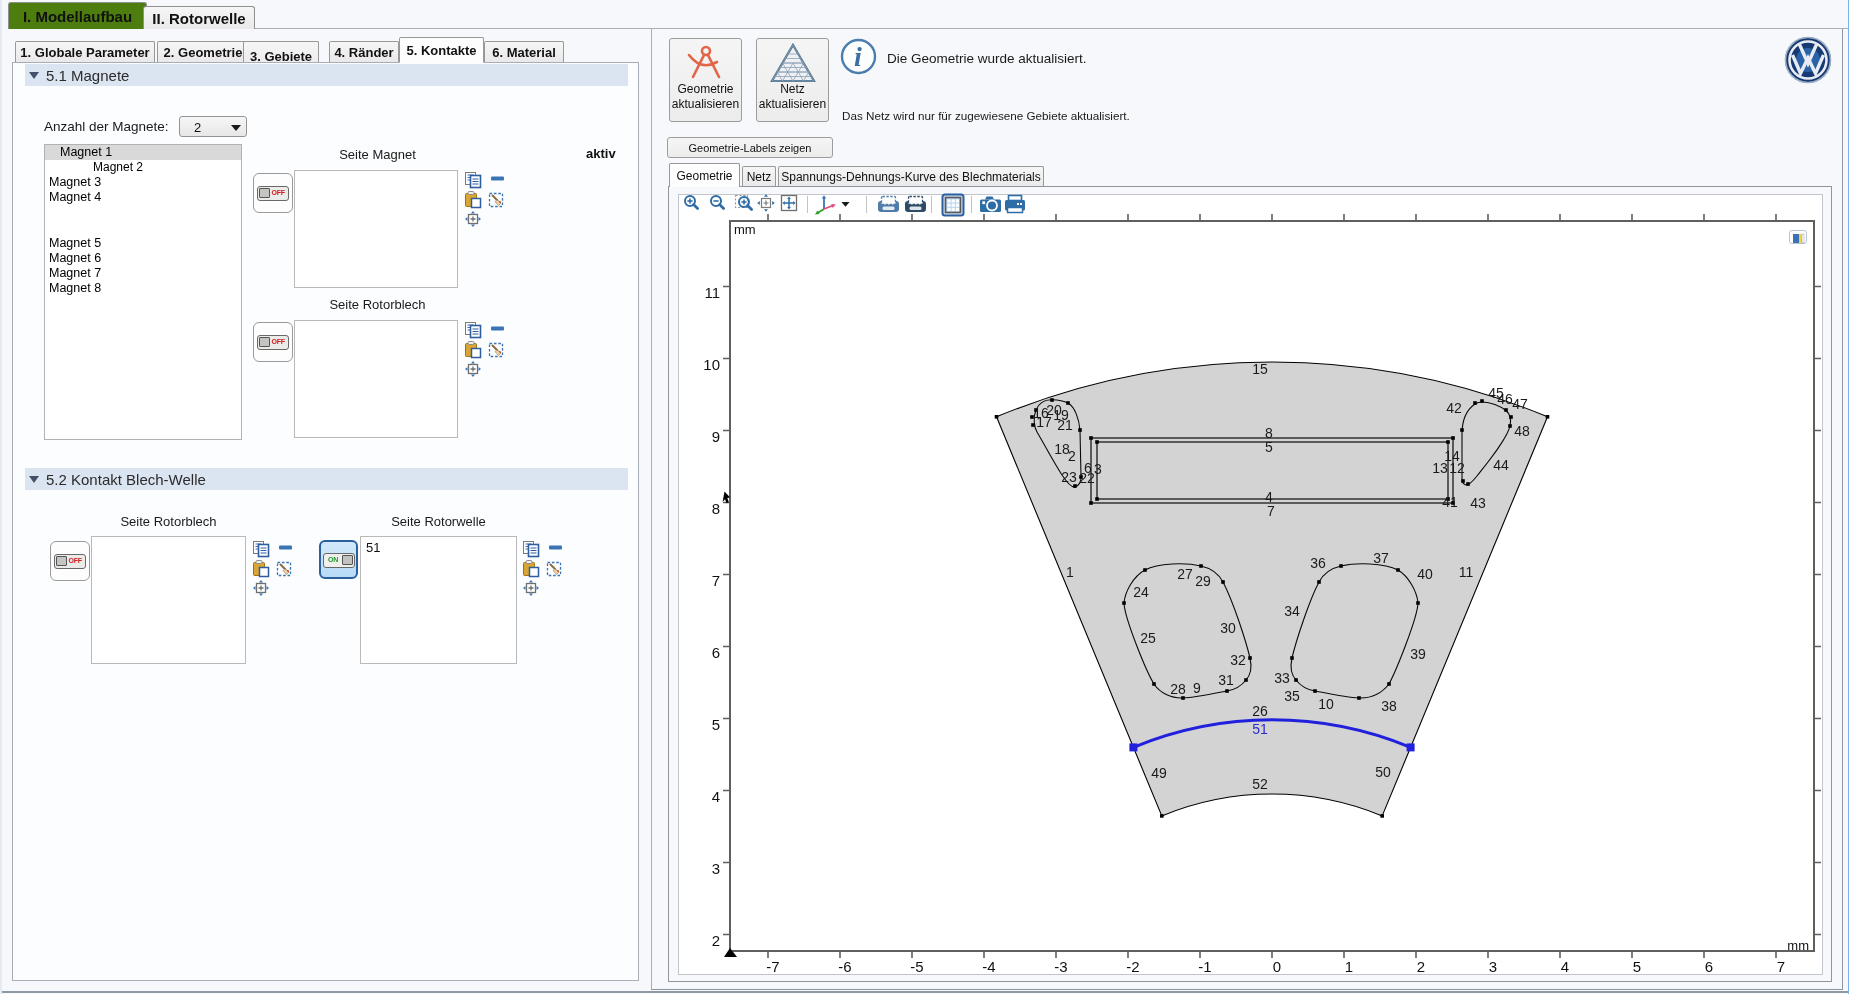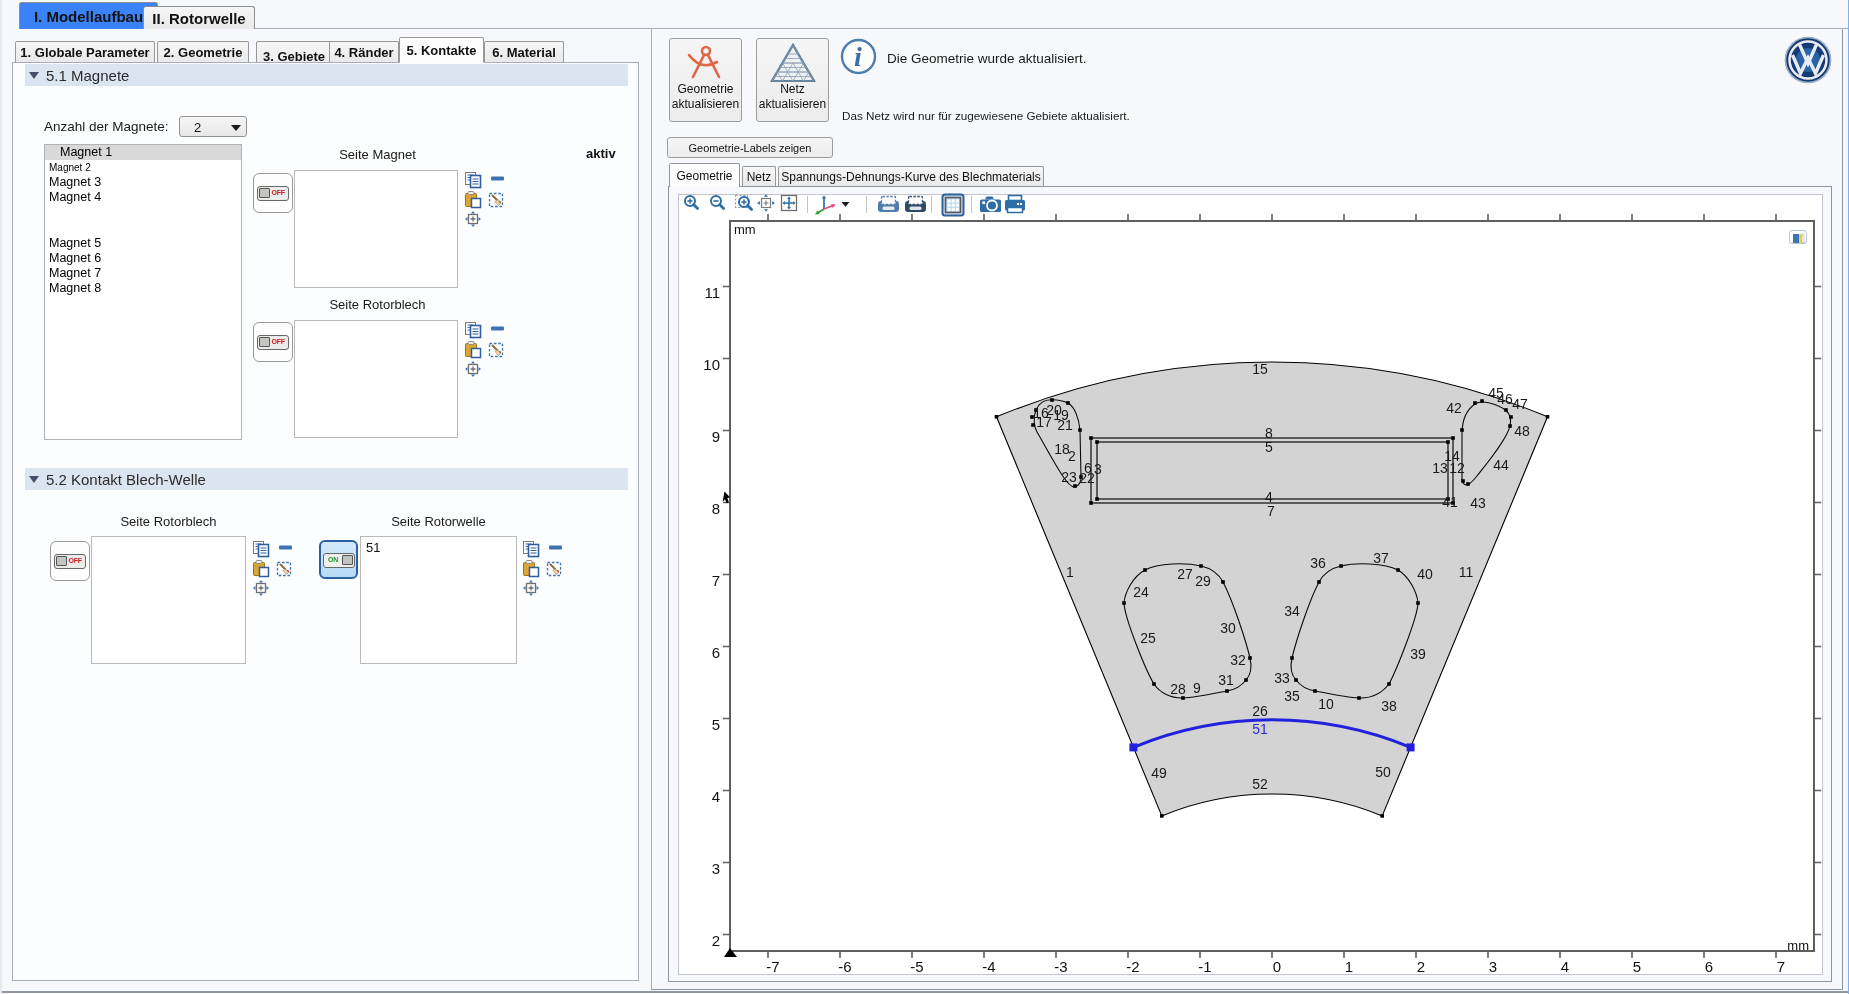--- a/index.html
+++ b/index.html
@@ -31,42 +31,42 @@
     font-weight:bold; color:#cf1d1d; letter-spacing:-0.2px; white-space:nowrap; }
   .grouplabel { position:absolute; font-size:13px; color:#1a1a1a; text-align:center; }
   .btn { position:absolute; background:linear-gradient(#f5f5f5,#ececec);
     border:1px solid #9c9c9c; border-radius:3px; font-size:13px; color:#111;
     display:flex; align-items:center; justify-content:center; }
 </style>
 </head>
 <body>
 
 <div style="position:absolute;left:142px;top:28px;width:1707px;height:1px;background:#a8b0ba;"></div>
-<div class="tab-main active-tab" style="left:19px;top:2px;width:139px;height:27px;background:#3b82f6;">I. Modellaufbau</div>
+<div class="tab-main active-tab" style="left:8px;top:2px;width:139px;height:27px;background:#4d7c0f;">I. Modellaufbau</div>
 <div class="tab-main inactive-tab" style="left:143px;top:6px;width:112px;height:23px;">II. Rotorwelle</div>
 
 <div class="tab-sub inactive-tab" style="left:15px;top:41px;width:140px;height:21px;">1. Globale Parameter</div>
 <div class="tab-sub inactive-tab" style="left:157px;top:41px;width:92px;height:21px;">2. Geometrie</div>
-<div class="tab-sub inactive-tab" style="left:256px;top:41px;width:76px;height:29px;">3. Gebiete</div>
+<div class="tab-sub inactive-tab" style="left:243px;top:41px;width:76px;height:29px;">3. Gebiete</div>
 <div class="tab-sub inactive-tab" style="left:329px;top:41px;width:70px;height:21px;">4. Ränder</div>
 <div class="tab-sub inactive-tab" style="left:484px;top:41px;width:80px;height:21px;text-align:right;">6. Material</div>
 
 <div class="panel" style="left:12px;top:62px;width:627px;height:919px;"></div>
 <div class="tab-sub active-tab" style="left:399px;top:37px;width:85px;height:26px;border-bottom:1px solid #fdfdfe;z-index:3;">5. Kontakte</div>
 
 <div class="sechdr" style="top:64px;"><span class="tri"></span>5.1 Magnete</div>
 <div class="abs" style="left:44px;top:119px;font-size:13.5px;color:#1a1a1a;">Anzahl der Magnete:</div>
 <div class="abs" style="left:179px;top:116px;width:68px;height:21px;background:linear-gradient(#f6f6f6,#e7e7e8);border:1px solid #949494;border-radius:3px;">
   <span style="position:absolute;left:14px;top:3px;font-size:13px;color:#111;">2</span>
   <span style="position:absolute;right:5px;top:8px;width:0;height:0;border-left:5px solid transparent;border-right:5px solid transparent;border-top:6px solid #1a1a1a;"></span>
 </div>
 
 <div class="abs" style="left:44px;top:144px;width:198px;height:296px;background:#fff;border:1px solid #b2b2b2;">
   <div style="height:15px;background:#d9d9d9;font-size:12.5px;padding-left:15px;line-height:15px;">Magnet 1</div>
-  <div style="height:15px;font-size:10px;padding-left:4px;line-height:15px;">Magnet 2</div>
+  <div style="height:15px;font-size:12px;padding-left:4px;line-height:15px;margin-left:44px;">Magnet 2</div>
   <div style="height:15px;font-size:12.5px;padding-left:4px;line-height:15px;">Magnet 3</div>
   <div style="height:15px;font-size:12.5px;padding-left:4px;line-height:15px;">Magnet 4</div>
   <div style="height:15px;font-size:12.5px;padding-left:4px;line-height:15px;margin-top:31px;">Magnet 5</div>
   <div style="height:15px;font-size:12.5px;padding-left:4px;line-height:15px;">Magnet 6</div>
   <div style="height:15px;font-size:12.5px;padding-left:4px;line-height:15px;">Magnet 7</div>
   <div style="height:15px;font-size:12.5px;padding-left:4px;line-height:15px;">Magnet 8</div>
 </div>
 <div class="grouplabel" style="left:300px;top:147px;width:155px;">Seite Magnet</div>
 <div class="abs" style="left:586px;top:146px;font-size:13px;font-weight:bold;color:#111;">aktiv</div>
 

